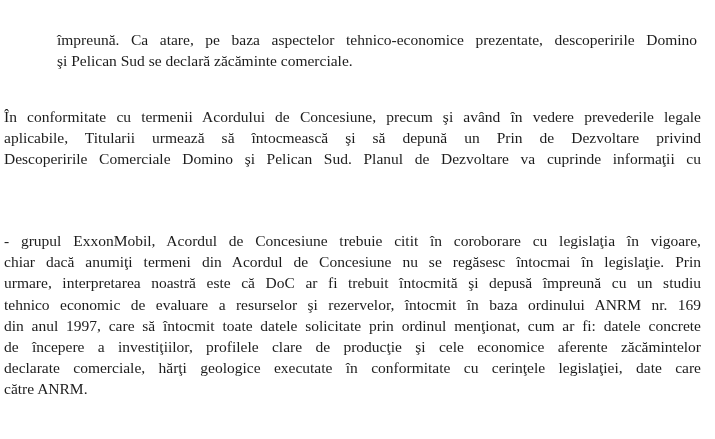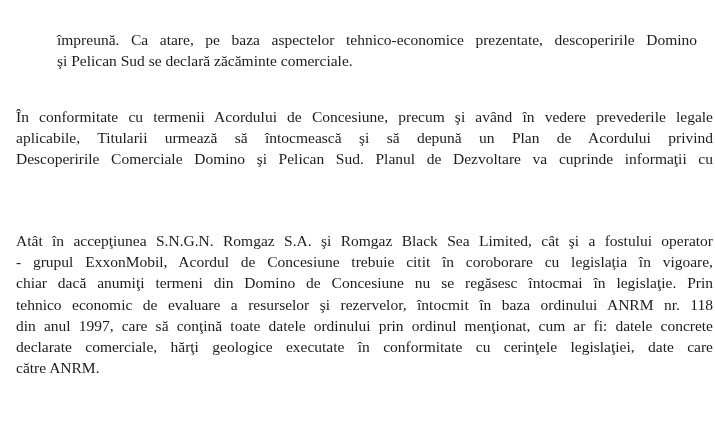--- a/index.html
+++ b/index.html
@@ -14,21 +14,21 @@
     background: #ffffff;
     overflow: hidden;
     font-family: "Liberation Serif", "DejaVu Serif", serif;
     font-size: 15.5px;
     line-height: 21.2px;
     color: #1c1c1c;
     -webkit-font-smoothing: antialiased;
   }
   .para {
     position: absolute;
-    left: 16px;
+    left: 4px;
     width: 697px;
   }
   .para-indented {
     left: 57px;
     width: 640px;
   }
   #para-1 { top: 29px; }
   #para-2 { top: 106px; }
   #para-3 { top: 230px; }
   .line {
@@ -46,27 +46,28 @@
 
 <div class="page">
 
   <div class="para para-indented" id="para-1">
     <div class="line">împreună. Ca atare, pe baza aspectelor tehnico-economice prezentate, descoperirile Domino</div>
     <div class="line last">şi Pelican Sud se declară zăcăminte comerciale.</div>
   </div>
 
   <div class="para" id="para-2">
     <div class="line">În conformitate cu termenii Acordului de Concesiune, precum şi având în vedere prevederile legale</div>
-    <div class="line">aplicabile, Titularii urmează să întocmească şi să depună un Plan de Acordului privind</div>
+    <div class="line">aplicabile, Titularii urmează să întocmească şi să depună un Prin de Dezvoltare privind</div>
     <div class="line">Descoperirile Comerciale Domino şi Pelican Sud. Planul de Dezvoltare va cuprinde informaţii cu</div>
   </div>
 
   <div class="para" id="para-3">
-    <div class="line">Atât în accepţiunea S.N.G.N. Romgaz S.A. şi Romgaz Black Sea Limited, cât şi a fostului operator</div>
     <div class="line">- grupul ExxonMobil, Acordul de Concesiune trebuie citit în coroborare cu legislaţia în vigoare,</div>
-    <div class="line">chiar dacă anumiţi termeni din Domino de Concesiune nu se regăsesc întocmai în legislaţie. Prin</div>
-    <div class="line">tehnico economic de evaluare a resurselor şi rezervelor,  întocmit în baza ordinului ANRM nr. 118</div>
-    <div class="line">din anul 1997, care să conţină toate datele ordinului prin ordinul menţionat, cum ar fi: datele concrete</div>
+    <div class="line">chiar dacă anumiţi termeni din Acordul de Concesiune nu se regăsesc întocmai în legislaţie. Prin</div>
+    <div class="line">urmare, interpretarea noastră este că DoC ar fi trebuit întocmită şi depusă împreună cu un studiu</div>
+    <div class="line">tehnico economic de evaluare a resurselor şi rezervelor,  întocmit în baza ordinului ANRM nr. 169</div>
+    <div class="line">din anul 1997, care să întocmit toate datele solicitate prin ordinul menţionat, cum ar fi: datele concrete</div>
+    <div class="line">de începere a investiţiilor, profilele clare de producţie şi cele economice aferente zăcămintelor</div>
     <div class="line">declarate comerciale, hărţi geologice executate în conformitate cu cerinţele legislaţiei, date care</div>
     <div class="line last">către ANRM.</div>
   </div>
 
 </div>
 
 </body></html>

